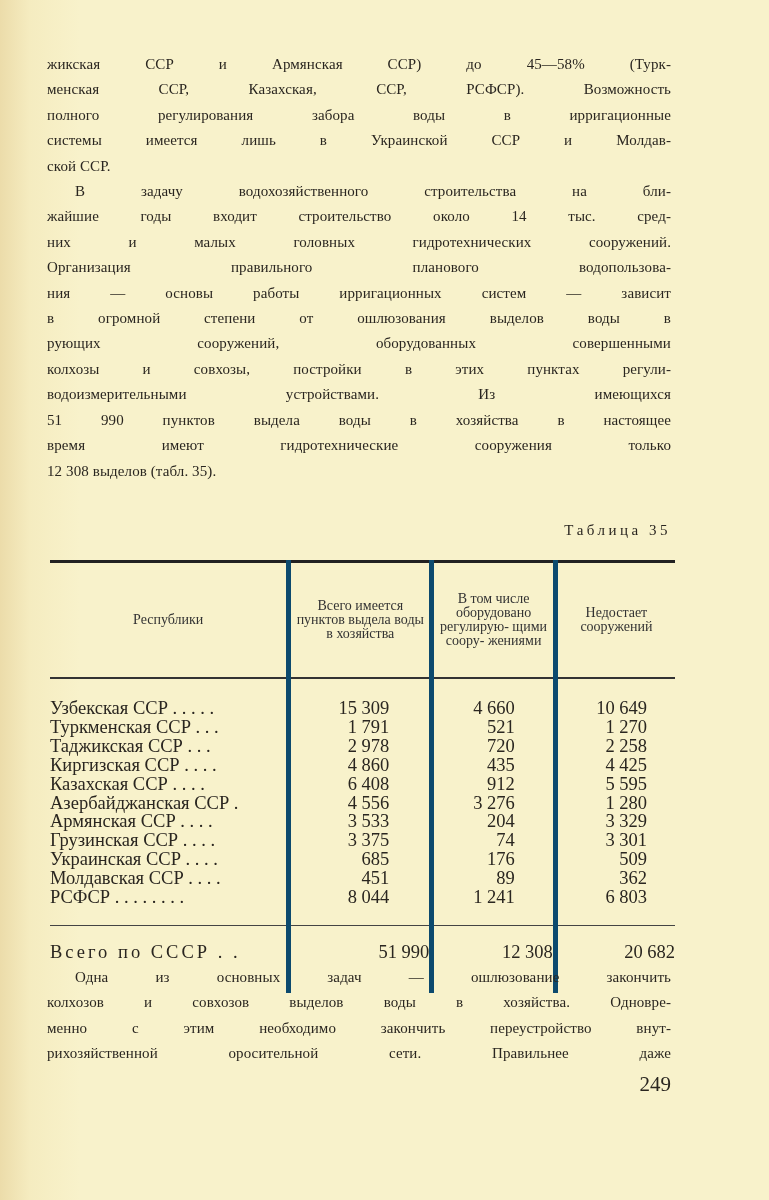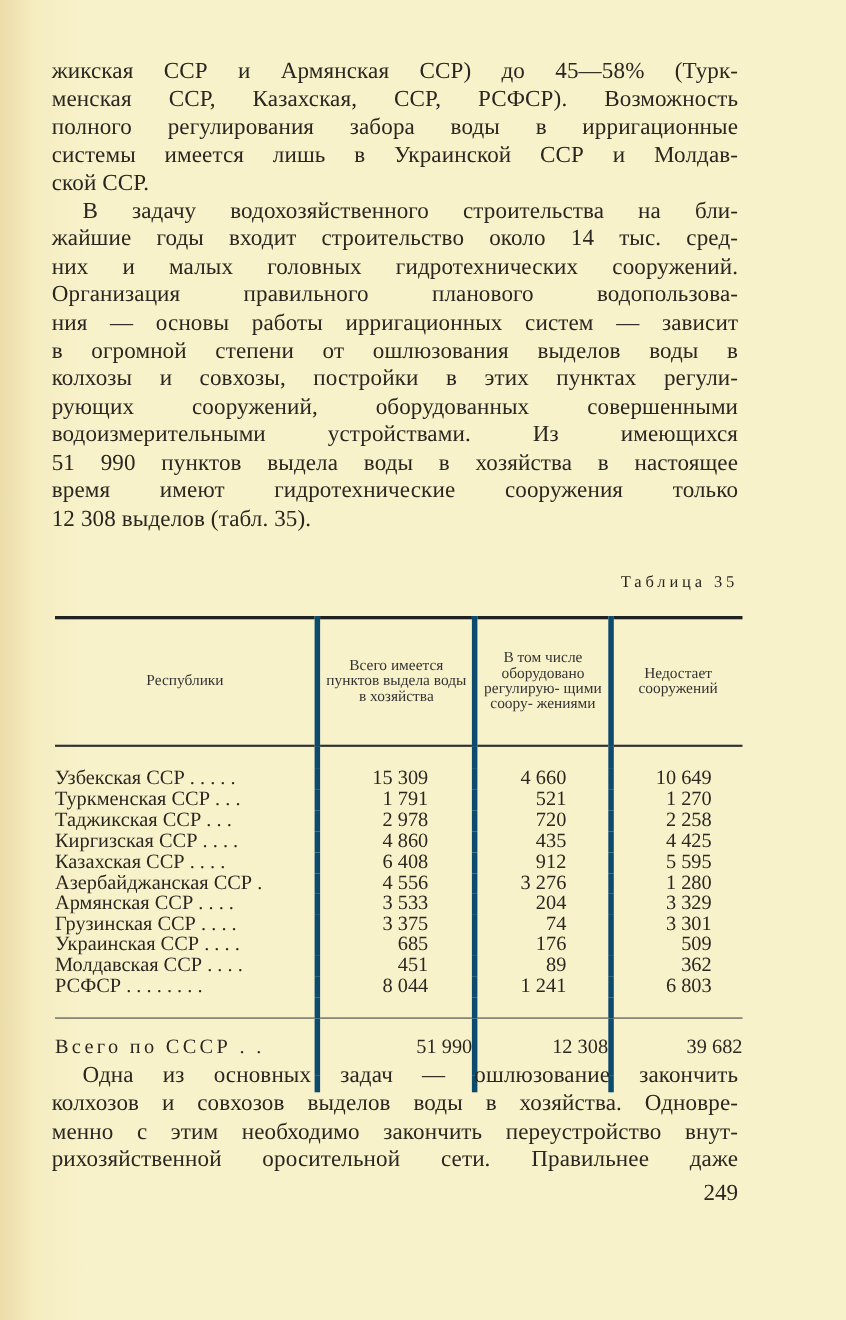--- a/index.html
+++ b/index.html
@@ -6,21 +6,21 @@
     body {
       width: 769px; height: 1200px; overflow: hidden;
       background: #f7f0c6;
       background-image: linear-gradient(90deg, #ecdcaa 0px, #f5ecc0 30px, #f8f2cb 80px, #f8f2cb 100%);
       font-family: "Liberation Serif", "DejaVu Serif", serif;
       color: #2a2620;
       position: relative;
     }
     .page { position: absolute; left: 47px; top: 52px; width: 624px; }
     .para {
-      font-size: 21px; line-height: 25.4px; margin: 0;
+      font-size: 15px; line-height: 25.4px; margin: 0;
       text-align: justify; text-align-last: left; letter-spacing: 0.1px;
     }
     .para span.line { display: block; text-align: justify; text-align-last: justify; }
     .para span.line.last { text-align-last: left; }
     .table-caption {
       position: absolute; top: 470px; right: 0;
       font-size: 15px; letter-spacing: 3.5px;
     }
     .table-wrap { position: absolute; top: 508px; left: 3px; width: 625px; }
     table { border-collapse: collapse; width: 100%; }
@@ -66,22 +66,22 @@
     <span class="line last">ской ССР.</span>
   </p>
 
   <p class="para">
     <span class="line" style="text-indent:28px">В задачу водохозяйственного строительства на бли-</span>
     <span class="line">жайшие годы входит строительство около 14 тыс. сред-</span>
     <span class="line">них и малых головных гидротехнических сооружений.</span>
     <span class="line">Организация правильного планового водопользова-</span>
     <span class="line">ния — основы работы ирригационных систем — зависит</span>
     <span class="line">в огромной степени от ошлюзования выделов воды в</span>
+    <span class="line">рующих сооружений, оборудованных совершенными</span>
     <span class="line">колхозы и совхозы, постройки в этих пунктах регули-</span>
-    <span class="line">рующих сооружений, оборудованных совершенными</span>
     <span class="line">водоизмерительными устройствами. Из имеющихся</span>
     <span class="line">51 990 пунктов выдела воды в хозяйства в настоящее</span>
     <span class="line">время имеют гидротехнические сооружения только</span>
     <span class="line last">12 308 выделов (табл. 35).</span>
   </p>
 
   <div class="table-caption">Таблица 35</div>
 
   <div class="table-wrap">
     <table>
@@ -169,21 +169,21 @@
         <tr class="spacer2">
             <td></td>
             <td class="vl"></td>
             <td class="vl"></td>
             <td class="vl"></td>
           </tr>
         <tr class="total">
           <td class="name">Всего по СССР . .</td>
           <td class="num vl">51 990</td>
           <td class="num vl">12 308</td>
-          <td class="num vl">39 682</td>
+          <td class="num vl">20 682</td>
         </tr>
         <tr class="bottomgap">
             <td></td>
             <td class="vl"></td>
             <td class="vl"></td>
             <td class="vl"></td>
           </tr>
       </tbody>
     </table>
   </div>

